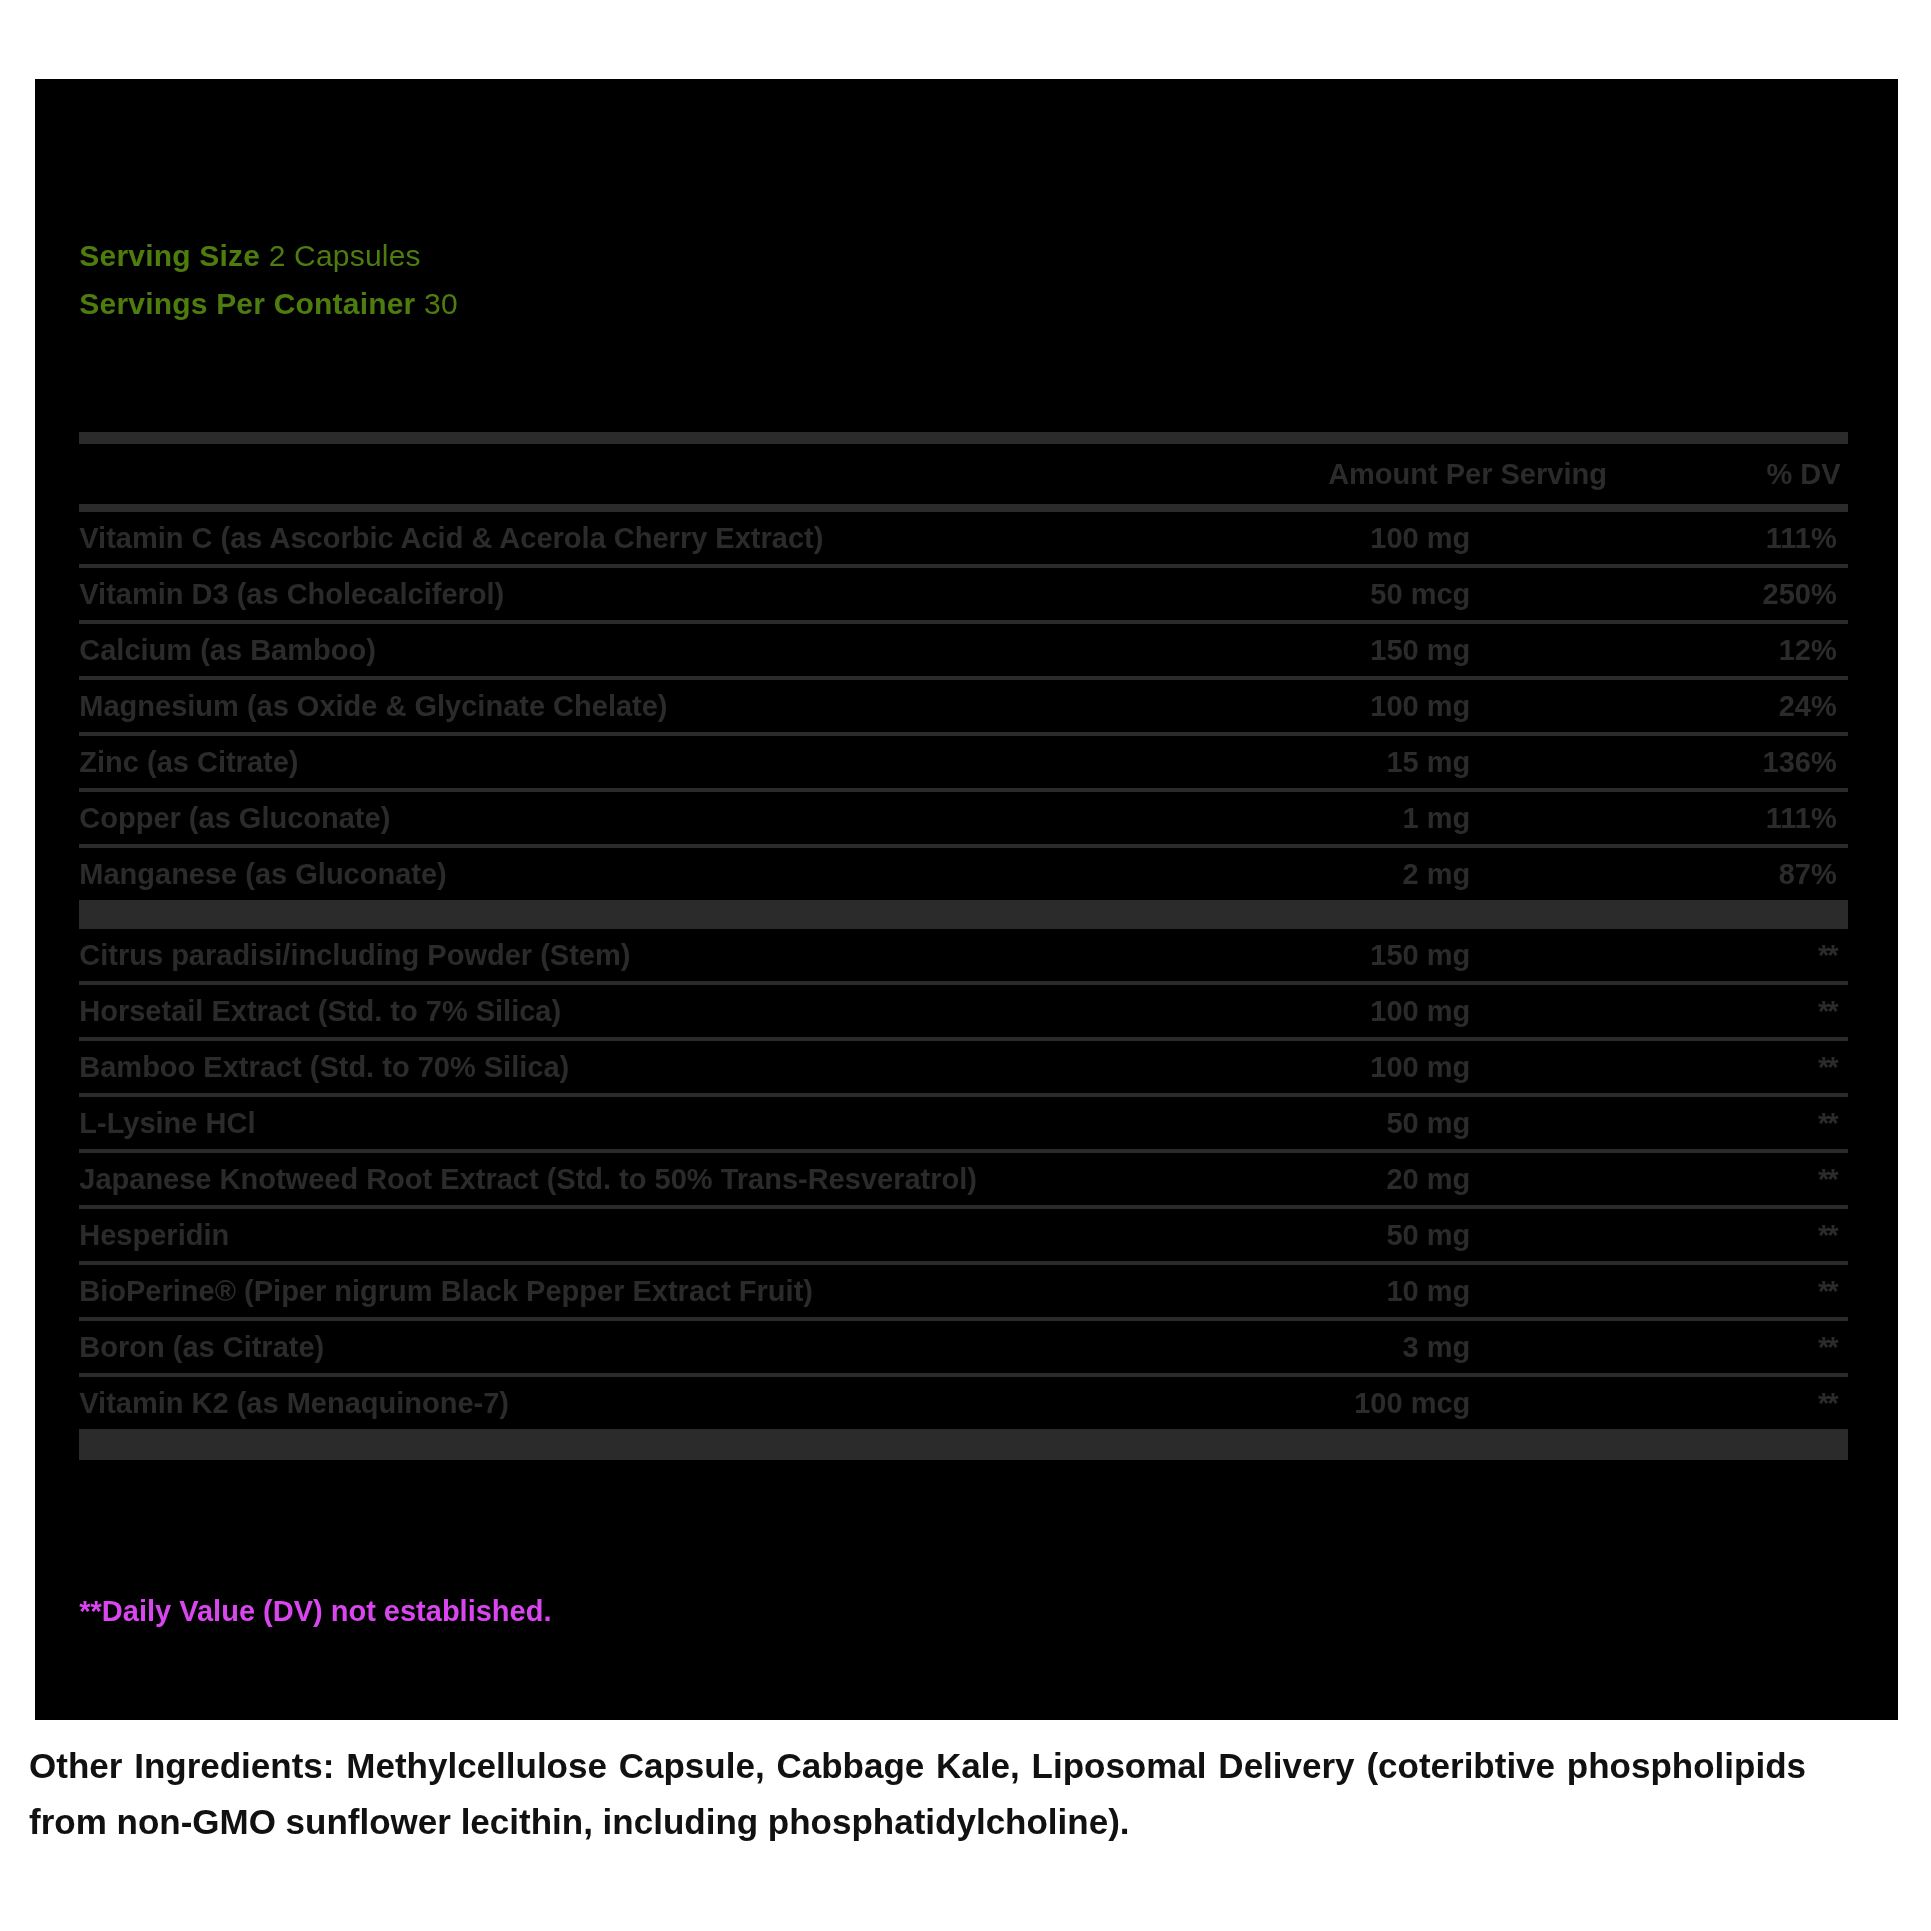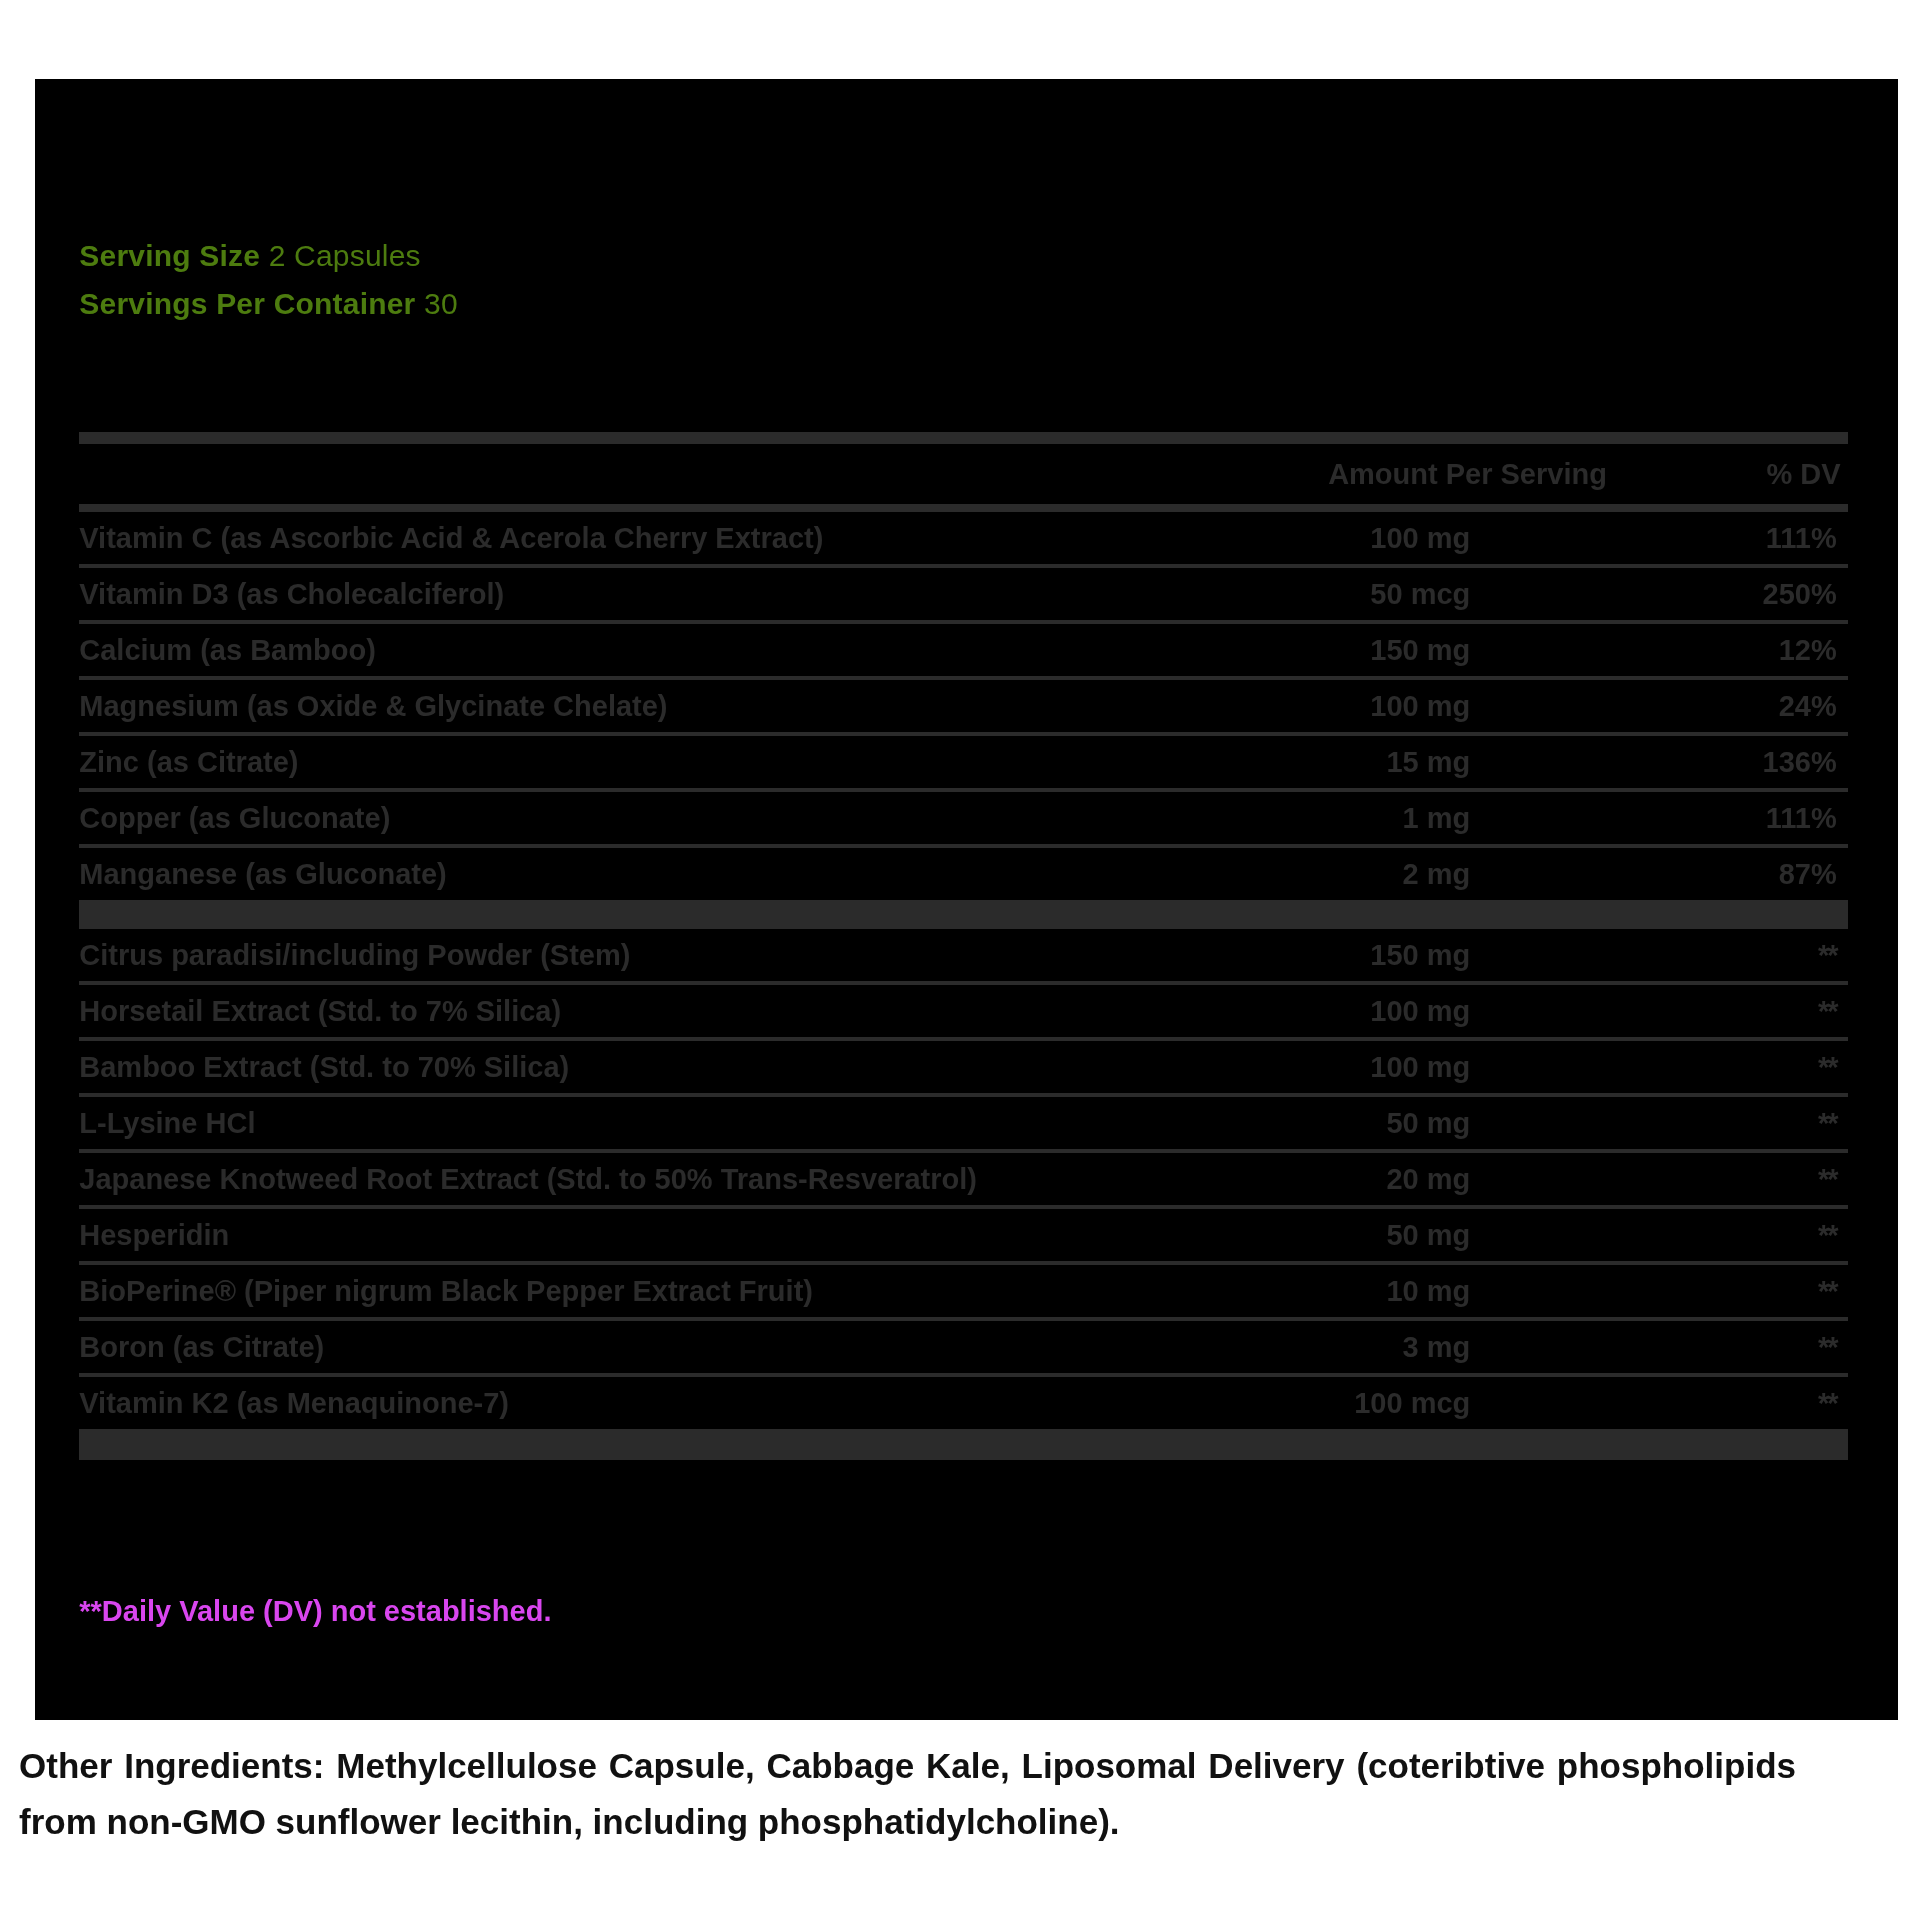--- a/index.html
+++ b/index.html
@@ -138,21 +138,21 @@
     top: 1506px;
     font-size: 29px;
     font-weight: bold;
     color: #d946ef;
     white-space: nowrap;
     text-align: center;
   }
 
   .other-ing {
     position: absolute;
-    left: 19px;
+    left: 29px;
     top: 1738px;
     width: 1777px;
     color: #111111;
     font-size: 35px;
     font-weight: bold;
     line-height: 56px;
     text-align: justify;
   }
   .other-ing .lead { font-weight: bold; }
 </style>

